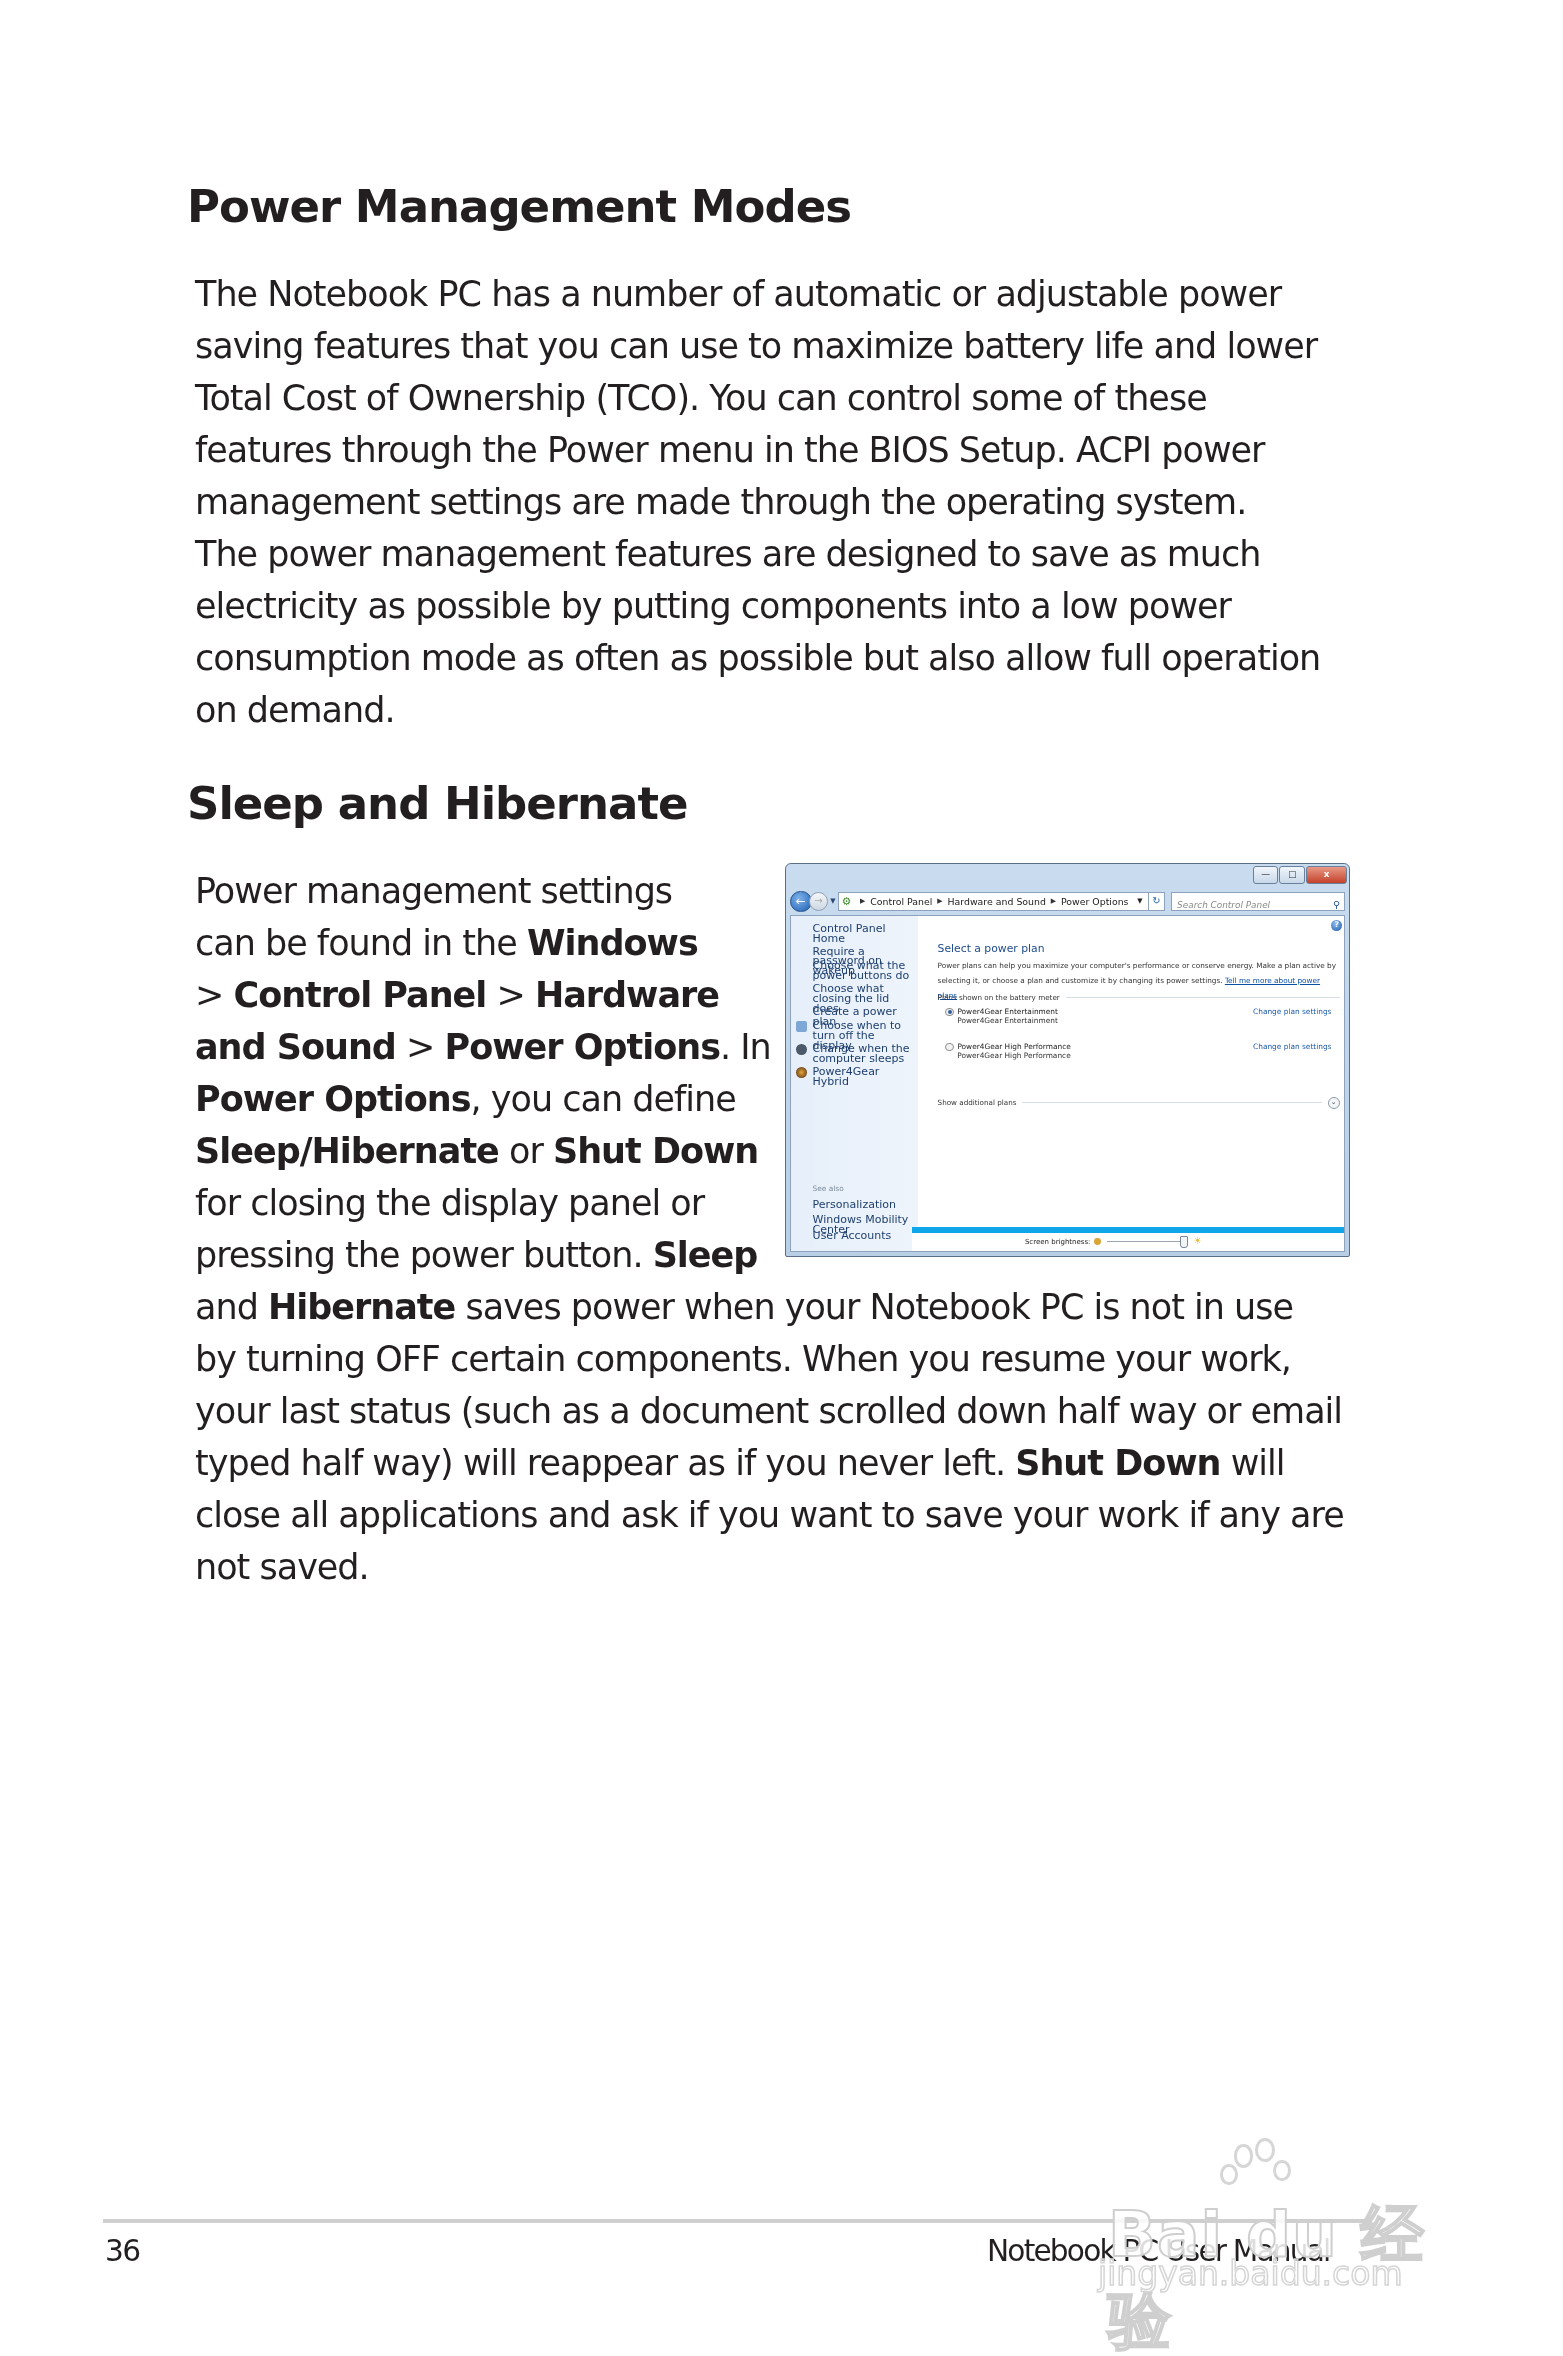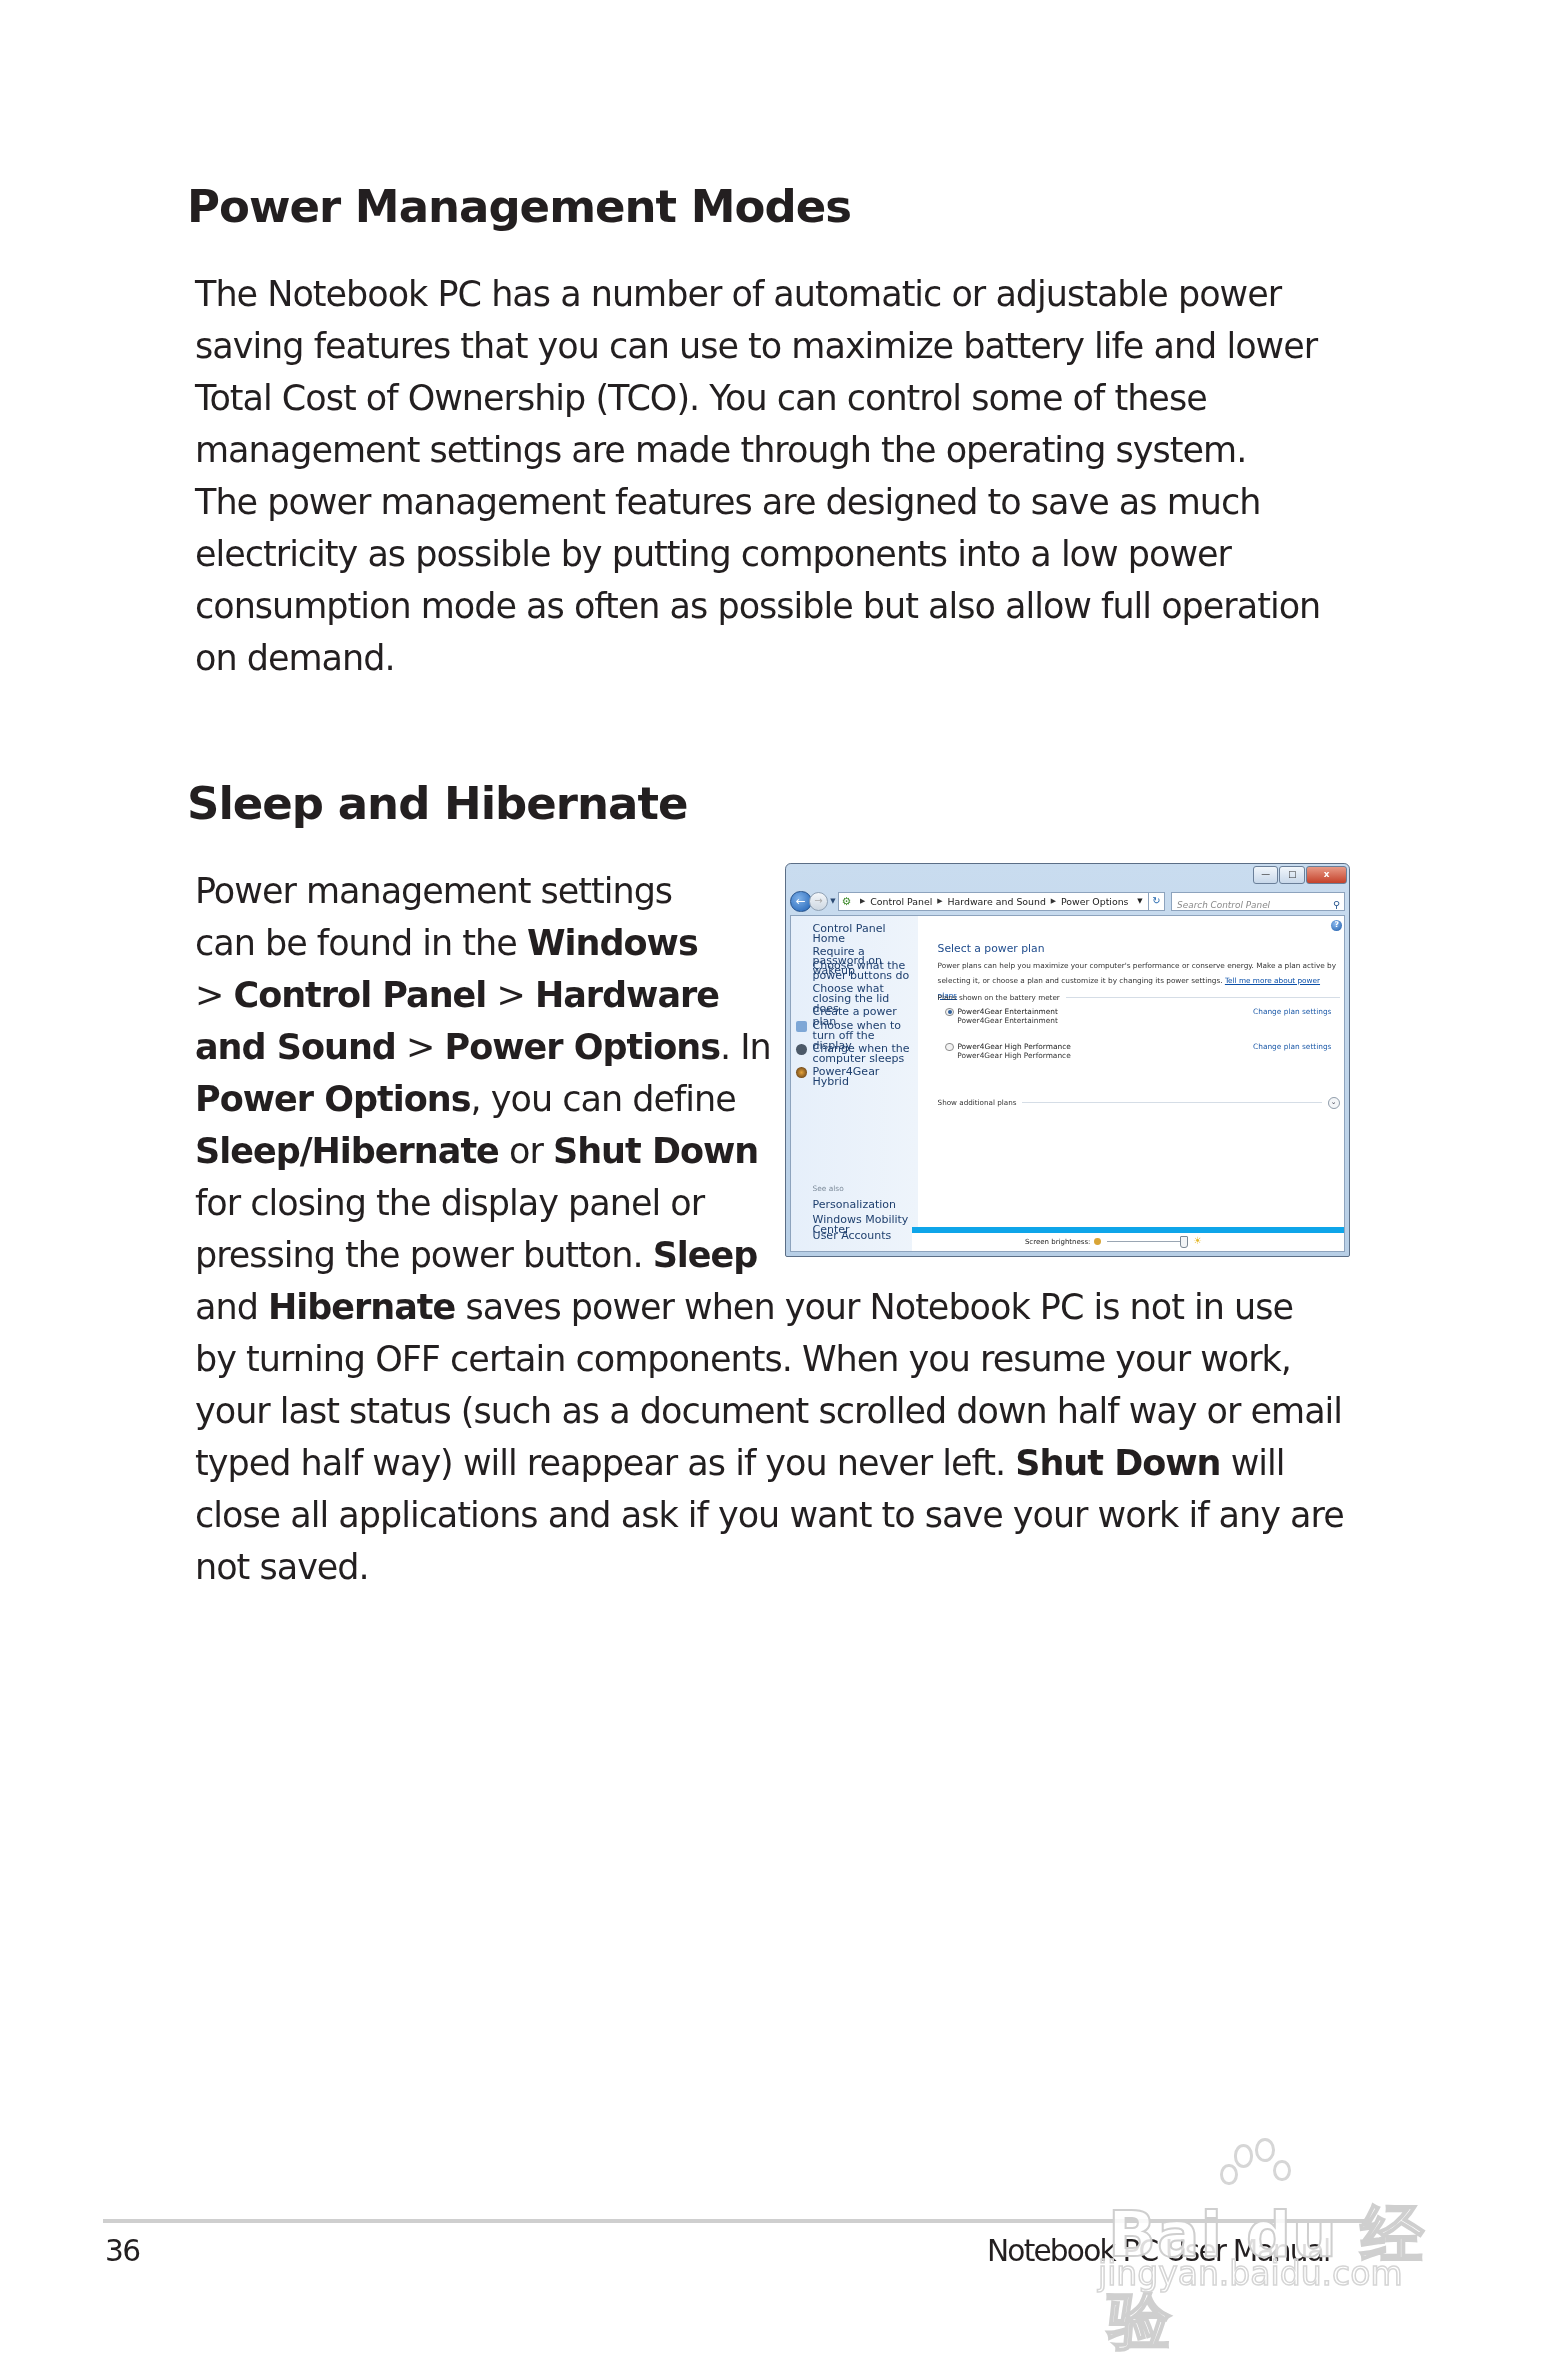--- a/index.html
+++ b/index.html
@@ -96,20 +96,21 @@
 </head>
 <body>
 
 <div class="page">
 
   <h1 class="section-title" style="top:180px;">Power Management Modes</h1>
   <div class="body-text" style="top:260px;">
     <div>The Notebook PC has a number of automatic or adjustable power</div>
     <div>saving features that you can use to maximize battery life and lower</div>
     <div>Total Cost of Ownership (TCO). You can control some of these</div>
+    <div>features through the Power menu in the BIOS Setup. ACPI power</div>
     <div>management settings are made through the operating system.</div>
     <div>The power management features are designed to save as much</div>
     <div>electricity as possible by putting components into a low power</div>
     <div>consumption mode as often as possible but also allow full operation</div>
     <div>on demand.</div>
   </div>
 
   <h1 class="section-title" style="top:777px;">Sleep and Hibernate</h1>
   <div class="body-text" style="top:857px;">
     <div><span>Power management settings</span></div>

